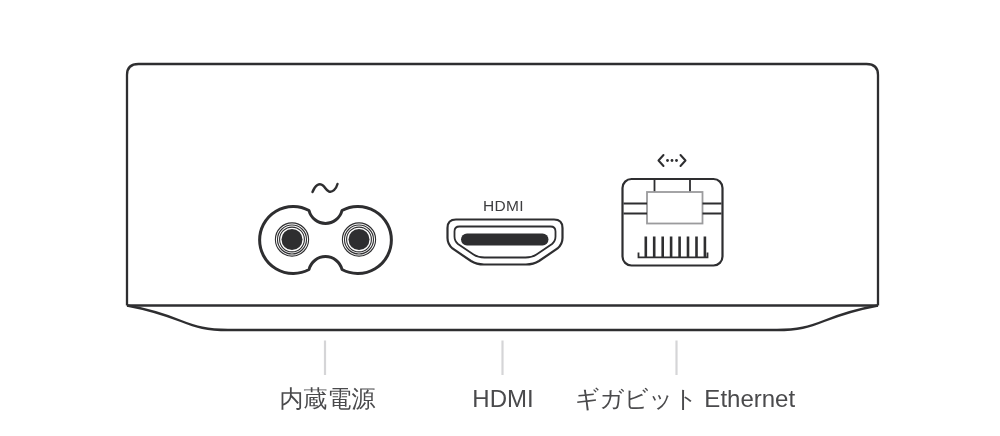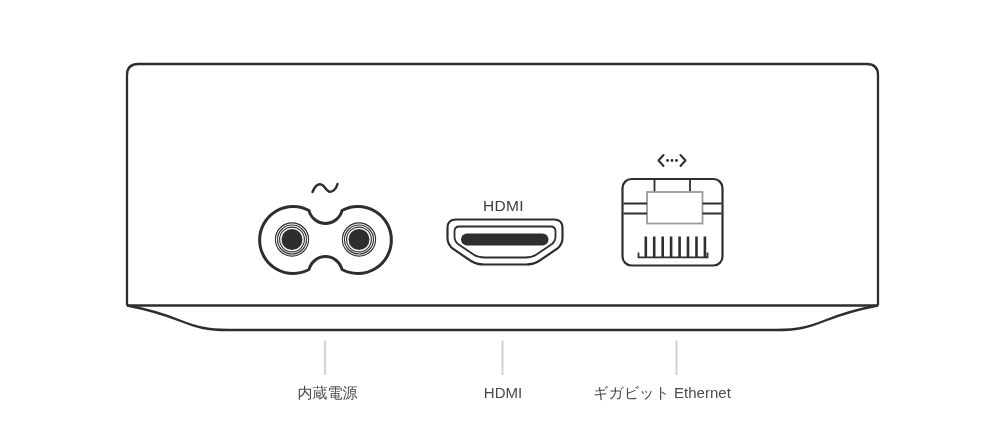--- a/index.html
+++ b/index.html
@@ -20,21 +20,21 @@
   .ln-med{fill:none;stroke:var(--c-outline);stroke-width:2.2;}
   .ln-thin{fill:none;stroke:var(--c-outline);stroke-width:1.8;}
   .ln-ring{fill:none;stroke:var(--c-outline);stroke-width:1.1;}
   .ln-gray{fill:none;stroke:var(--c-detail);stroke-width:1.8;}
   .fill-dark{fill:var(--c-outline);stroke:none;}
   .ln-icon{fill:none;stroke:var(--c-outline);stroke-width:2;stroke-linecap:round;stroke-linejoin:round;}
   .ln-sym{fill:none;stroke:var(--c-outline);stroke-width:2.4;stroke-linecap:round;}
   .leader{stroke:var(--c-leader);stroke-width:2.2;}
   .caption{
     position:absolute;top:384px;transform:translateX(-50%);
-    font-size:15px;line-height:1.25;color:var(--c-text);white-space:nowrap;
+    font-size:24px;line-height:1.25;color:var(--c-text);white-space:nowrap;
   }
   .port-label{
     position:absolute;transform:translateX(-50%);
     font-size:15.5px;line-height:1.2;color:#3d3d3f;white-space:nowrap;letter-spacing:0.3px;
   }
 </style>
 </head>
 <body>
 
 <div class="stage">
@@ -99,14 +99,14 @@
       <line class="leader" x1="325" y1="340.5" x2="325" y2="375"></line>
       <line class="leader" x1="502.5" y1="340.5" x2="502.5" y2="375"></line>
       <line class="leader" x1="676.5" y1="340.5" x2="676.5" y2="375"></line>
     </g>
   </svg>
 
   <div class="port-label" style="left:503.5px;top:197px;">HDMI</div>
 
   <div class="caption" style="left:327.5px;">内蔵電源</div>
   <div class="caption" style="left:503px;">HDMI</div>
-  <div class="caption" style="left:662px;">ギガビット Ethernet</div>
+  <div class="caption" style="left:685px;">ギガビット Ethernet</div>
 </div>
 
 </body></html>

